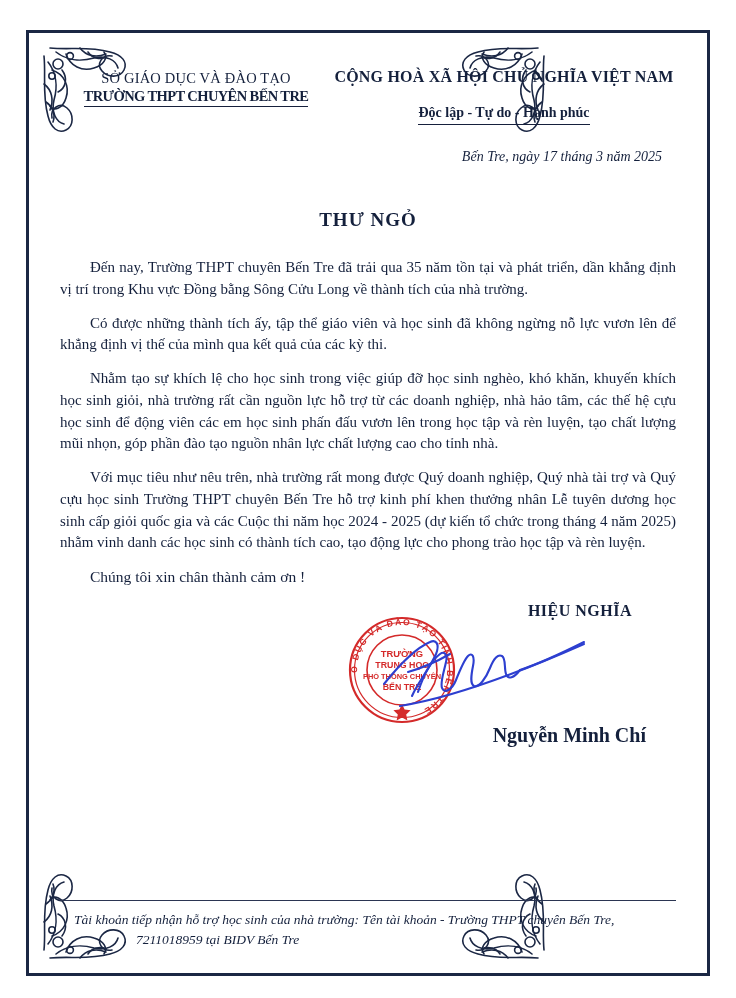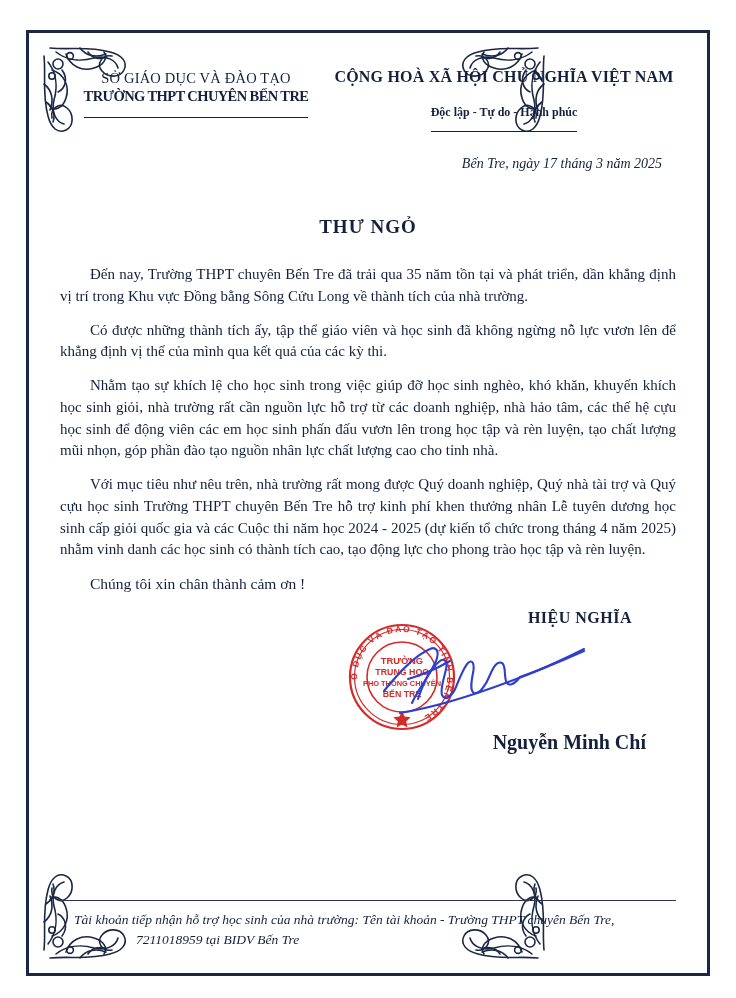--- a/index.html
+++ b/index.html
@@ -80,35 +80,35 @@
     font-size: 14.5px;
     letter-spacing: .2px;
     white-space: nowrap;
   }
   .org-school {
     font-weight: bold;
     font-size: 14.5px;
     letter-spacing: -0.6px;
     display: inline-block;
     border-bottom: 1.4px solid #16203c;
-    padding-bottom: 12px;
+    padding-bottom: 1px;
     white-space: nowrap;
   }
   .nation {
     font-weight: bold;
     font-size: 16px;
     letter-spacing: .2px;
     white-space: nowrap;
   }
   .motto {
     font-weight: bold;
-    font-size: 12px;
+    font-size: 14px;
     display: inline-block;
     border-bottom: 1.4px solid #16203c;
-    padding-bottom: 11px;
+    padding-bottom: 3px;
     margin-top: 19px;
     white-space: nowrap;
   }
   .dateline {
     margin-top: 24px;
     text-align: right;
     font-style: italic;
     font-size: 14px;
     padding-right: 14px;
   }

